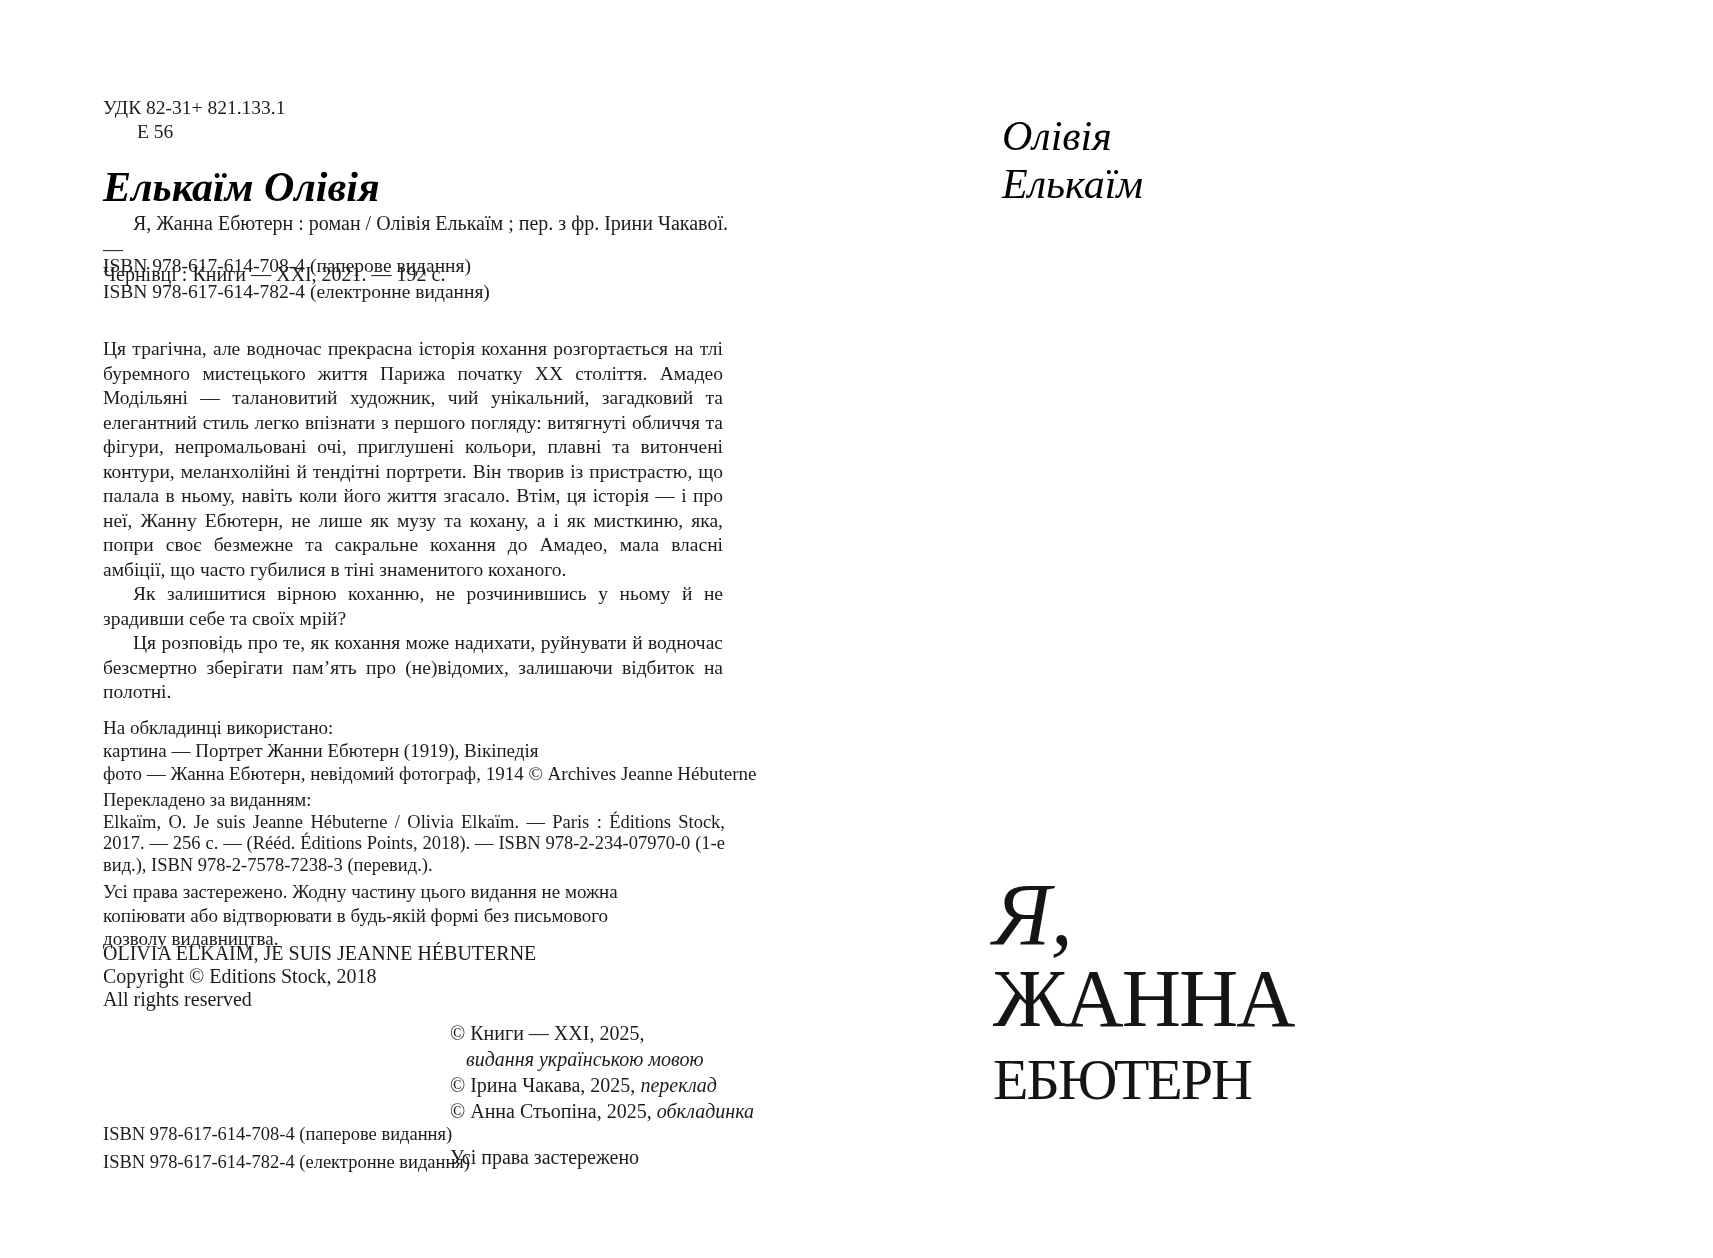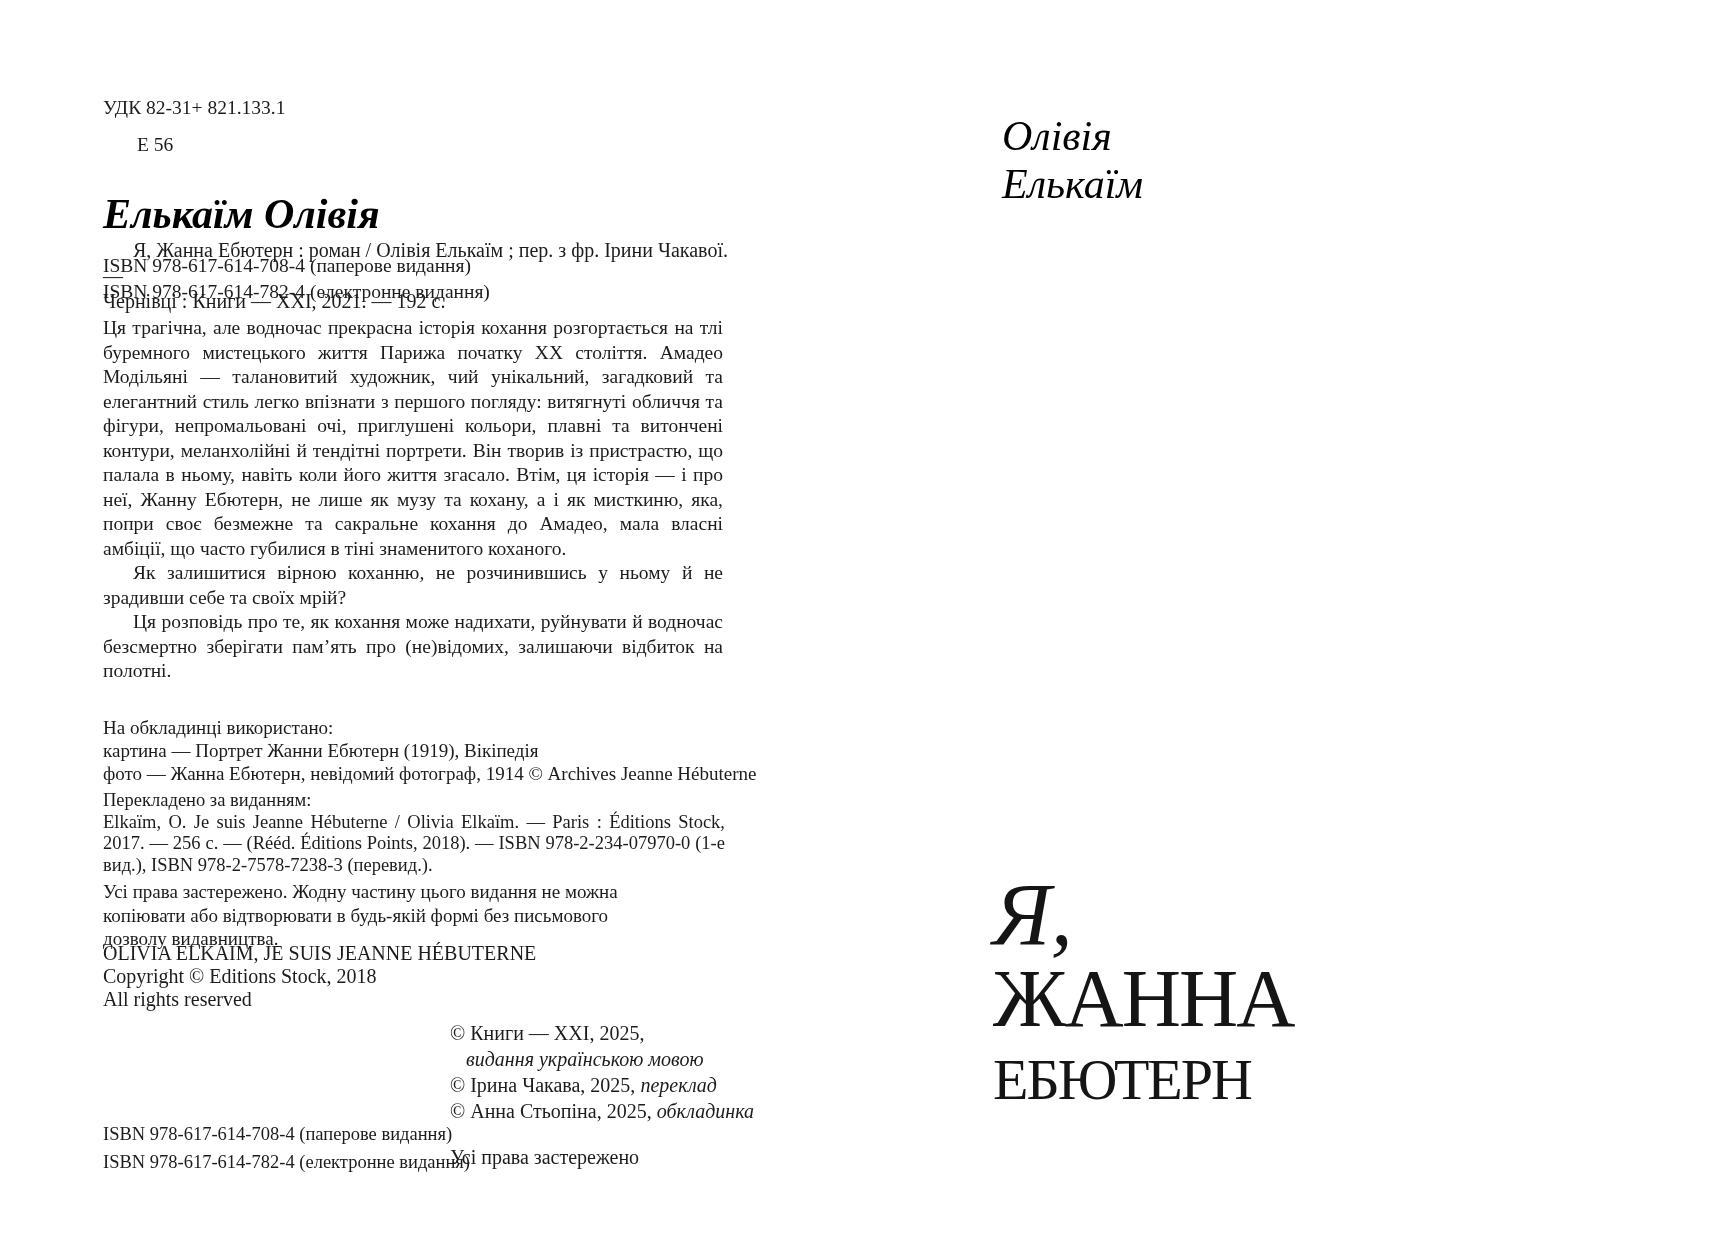--- a/index.html
+++ b/index.html
@@ -7,26 +7,26 @@
     position:relative;
     width:1477px;height:1258px;
     background:#ffffff;
     font-family:"Liberation Serif", serif;
     color:#1c1c1c;
     overflow:hidden;
   }
   .blk{position:absolute;left:103px;}
   
   .udc{top:96px;font-size:19.5px;line-height:24px;}
-  .udc .udc2{padding-left:34px;margin-top:13px;}
+  .udc .udc2{padding-left:34px;}
   .catalog{top:163px;font-size:20px;line-height:25.5px;width:625px;}
-  .catalog .author{font-weight:bold;margin-top:27px;}
+  .catalog .author{font-weight:bold;}
   .catalog .indent{text-indent:30px;}
   .isbn-top{top:253px;font-size:19.5px;line-height:26px;}
-  .annotation{top:316px;width:620px;font-size:19.5px;line-height:24.5px;text-align:justify;}
+  .annotation{top:337px;width:620px;font-size:19.5px;line-height:24.5px;text-align:justify;}
   .annotation p{margin:0;}
   .annotation p.pindent{text-indent:30px;}
   .credits{top:716px;font-size:19px;line-height:23px;}
   .translated{top:790px;width:622px;font-size:18.5px;line-height:21.5px;}
   .translated p{margin:0;text-align:justify;}
   .rights{top:880px;width:528px;font-size:19px;line-height:23.5px;margin:0;}
   .original{top:942px;font-size:20px;line-height:23px;}
   .copyrights{left:450px;top:1020px;font-size:20px;line-height:26px;}
   .copyrights .ind{padding-left:16px;}
   .it{font-style:italic;margin-top:22px;}

